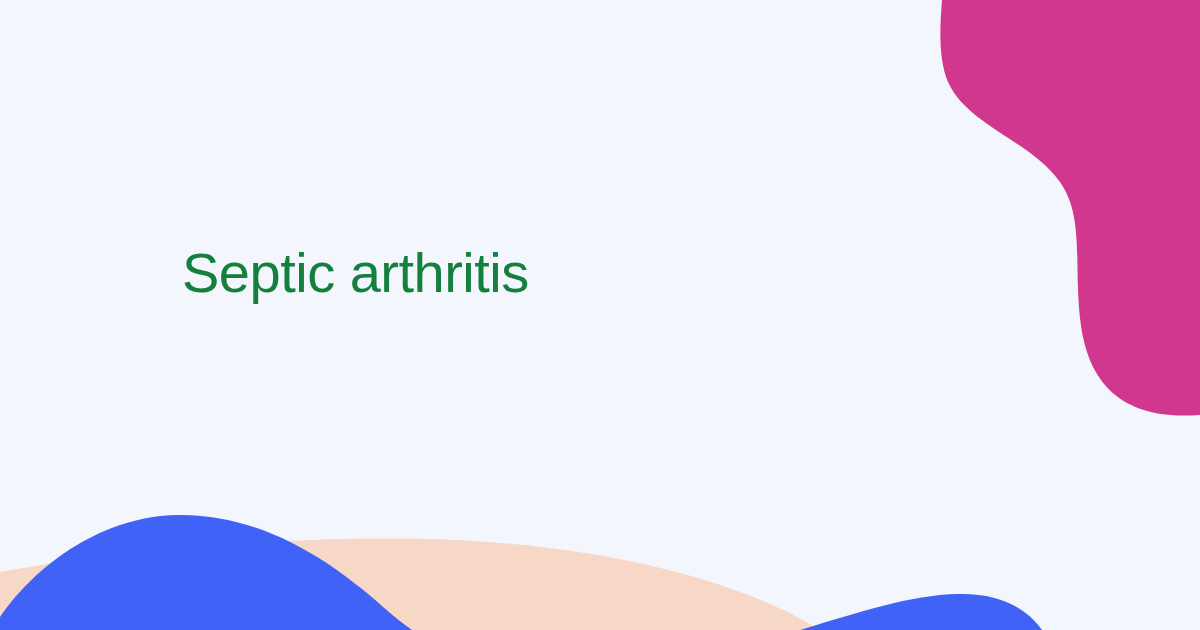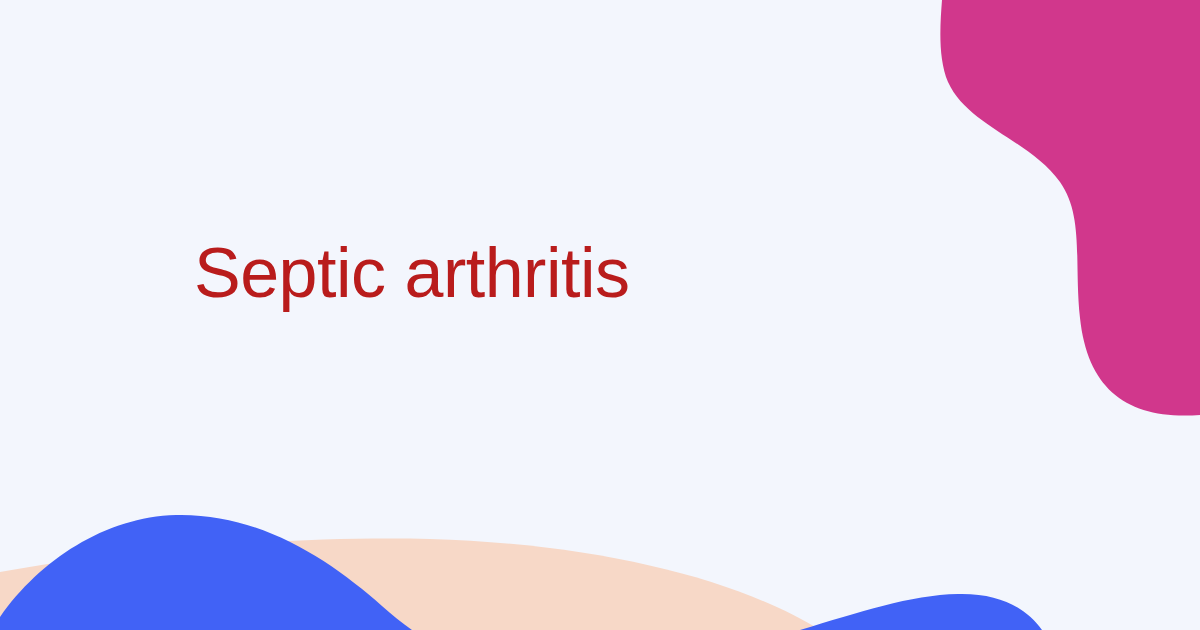--- a/index.html
+++ b/index.html
@@ -31,28 +31,28 @@
   #title-layer {
     position: absolute;
     top: 0;
     left: 0;
     width: 1200px;
     height: 630px;
     display: flex;
     align-items: center;
   }
   #page-title {
-    margin: 16px;
+    margin: 4px;
     padding: 0 60px 0 178px;
     font-family: "Liberation Sans", sans-serif;
-    font-size: 70px;
+    font-size: 56px;
     font-weight: 400;
     line-height: 1.12;
     letter-spacing: -0.5px;
-    color: #b91c1c;
+    color: #15803d;
     max-width: 900px;
     position: relative;
     top: -42px;
   }
 </style>
 </head>
 <body>
 
 <div id="card">
 

